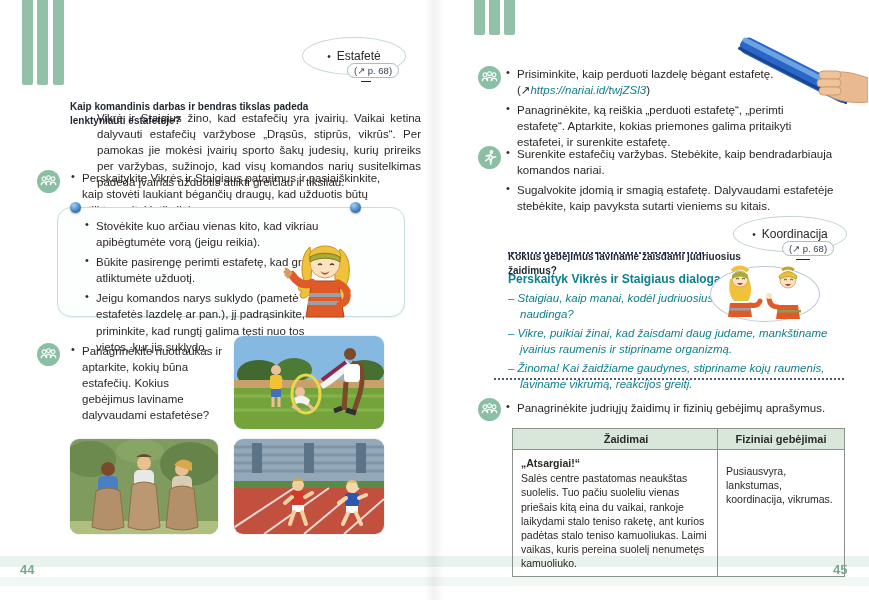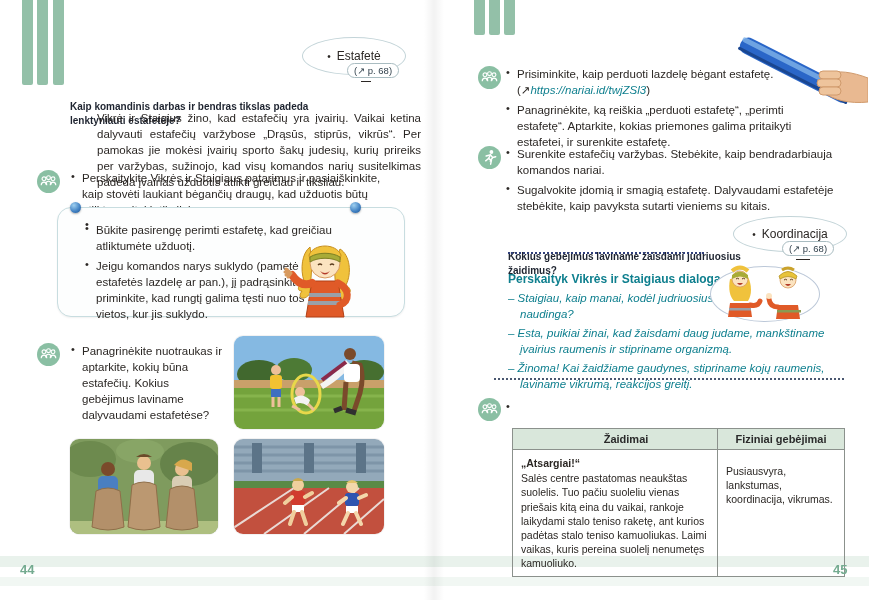--- a/index.html
+++ b/index.html
@@ -94,21 +94,21 @@
       </svg>
   </span>
   <ul class="blist abs" style="left:70px;top:170px;width:324px;">
     <li><span class="blt">•</span><span>Perskaitykite Vikrės ir Staigiaus patarimus ir pasiaiškinkite, kaip stovėti laukiant bėgančių draugų, kad užduotis būtų atlikta greitai ir tiksliai.</span></li>
   </ul>
 
   <div class="notebox"></div>
   <div class="pin" style="left:70px;top:202px;"></div>
   <div class="pin" style="left:350px;top:202px;"></div>
   <ul class="blist abs" style="left:84px;top:218px;width:252px;">
-    <li><span class="blt">•</span></li>
+    <li><span class="blt">•</span><span>Stovėkite kuo arčiau vienas kito, kad vikriau apibėgtumėte vorą (jeigu reikia).</span></li>
     <li><span class="blt">•</span><span>Būkite pasirengę perimti estafetę, kad greičiau atliktumėte užduotį.</span></li>
     <li><span class="blt">•</span><span>Jeigu komandos narys suklydo (pametė estafetės lazdelę ar pan.), jį padrąsinkite, priminkite, kad rungtį galima tęsti nuo tos vietos, kur jis suklydo.</span></li>
   </ul>
 
   <span class="abs" style="left:282px;top:233px;z-index:3;">
     <svg width="84" height="102" viewBox="0 0 84 102">
       <path d="M28 14 C20 20 18 36 22 48 C16 52 14 58 20 58 C14 66 24 68 28 60 L30 30 Z" fill="#f0c23c" stroke="#c78f1f" stroke-width="1"></path>
       <path d="M58 16 C68 22 70 40 64 52 C70 56 70 62 62 60 C66 68 56 70 54 60 L52 30 Z" fill="#f0c23c" stroke="#c78f1f" stroke-width="1"></path>
       <circle cx="43" cy="30" r="15" fill="#fbe3c0" stroke="#d89a5e" stroke-width="1"></circle>
       <path d="M27 22 C32 10 54 10 59 22 L58 27 C50 20 36 20 28 27 Z" fill="#f0c23c" stroke="#c78f1f" stroke-width="1"></path>
@@ -293,21 +293,21 @@
     <span><span>Koordi</span><span class="stress">na</span><span>cija</span></span>
   </div>
   <div class="refpill" style="left:782px;top:241px;">(↗ p. 68)</div>
 
   <div class="dots-short" style="left:508px;top:252px;width:196px;"></div>
 
   <div class="abs h-teal" style="left:508px;top:272px;width:300px;">Perskaityk Vikrės ir Staigiaus dialogą.</div>
 
   <div class="abs" style="left:508px;top:290px;width:332px;">
     <div class="dline">– Staigiau, kaip manai, kodėl judriuosius žaidimus žaisti naudinga?</div>
-    <div class="dline">– Esta, puikiai žinai, kad žaisdami daug judame, mankštiname įvairius raumenis ir stipriname organizmą.</div>
+    <div class="dline">– Vikre, puikiai žinai, kad žaisdami daug judame, mankštiname įvairius raumenis ir stipriname organizmą.</div>
     <div class="dline">– Žinoma! Kai žaidžiame gaudynes, stipriname kojų raumenis, laviname vikrumą, reakcijos greitį.</div>
   </div>
 
   <div class="charoval" style="left:710px;top:266px;width:108px;height:54px;"></div>
   <span class="abs" style="left:722px;top:263px;z-index:3;">
     <svg width="88" height="56" viewBox="0 0 88 56">
       <g>
         <path d="M8 16 C6 26 8 34 12 38 L26 38 C30 32 30 22 26 14 Z" fill="#f0c23c"></path>
         <circle cx="18" cy="16" r="8" fill="#fbe3c0" stroke="#d89a5e" stroke-width=".8"></circle>
         <path d="M10 12 q8 -7 16 0 l0 4 q-8 -5 -16 0 Z" fill="#a8ab37"></path>
@@ -341,21 +341,21 @@
           <circle cx="7.3" cy="9.2" r="2"></circle>
           <path d="M4.4 16c0-2 1.3-3.3 2.9-3.3s2.9 1.3 2.9 3.3"></path>
           <circle cx="16.7" cy="9.2" r="2"></circle>
           <path d="M13.8 16c0-2 1.3-3.3 2.9-3.3s2.9 1.3 2.9 3.3"></path>
           <circle cx="12" cy="8" r="2"></circle>
           <path d="M9.1 15c0-2 1.3-3.3 2.9-3.3s2.9 1.3 2.9 3.3"></path>
         </g>
       </svg>
   </span>
   <ul class="blist abs" style="left:505px;top:400px;width:340px;">
-    <li><span class="blt">•</span></li>
+    <li><span class="blt">•</span><span>Panagrinėkite judriųjų žaidimų ir fizinių gebėjimų aprašymus.</span></li>
   </ul>
 
   <table class="gtable">
     <tbody>
         <tr>
       <th style="width:178px;padding-left:24px;">Žaidimai</th>
       <th>Fiziniai gebėjimai</th>
     </tr>
     <tr>
       <td>

